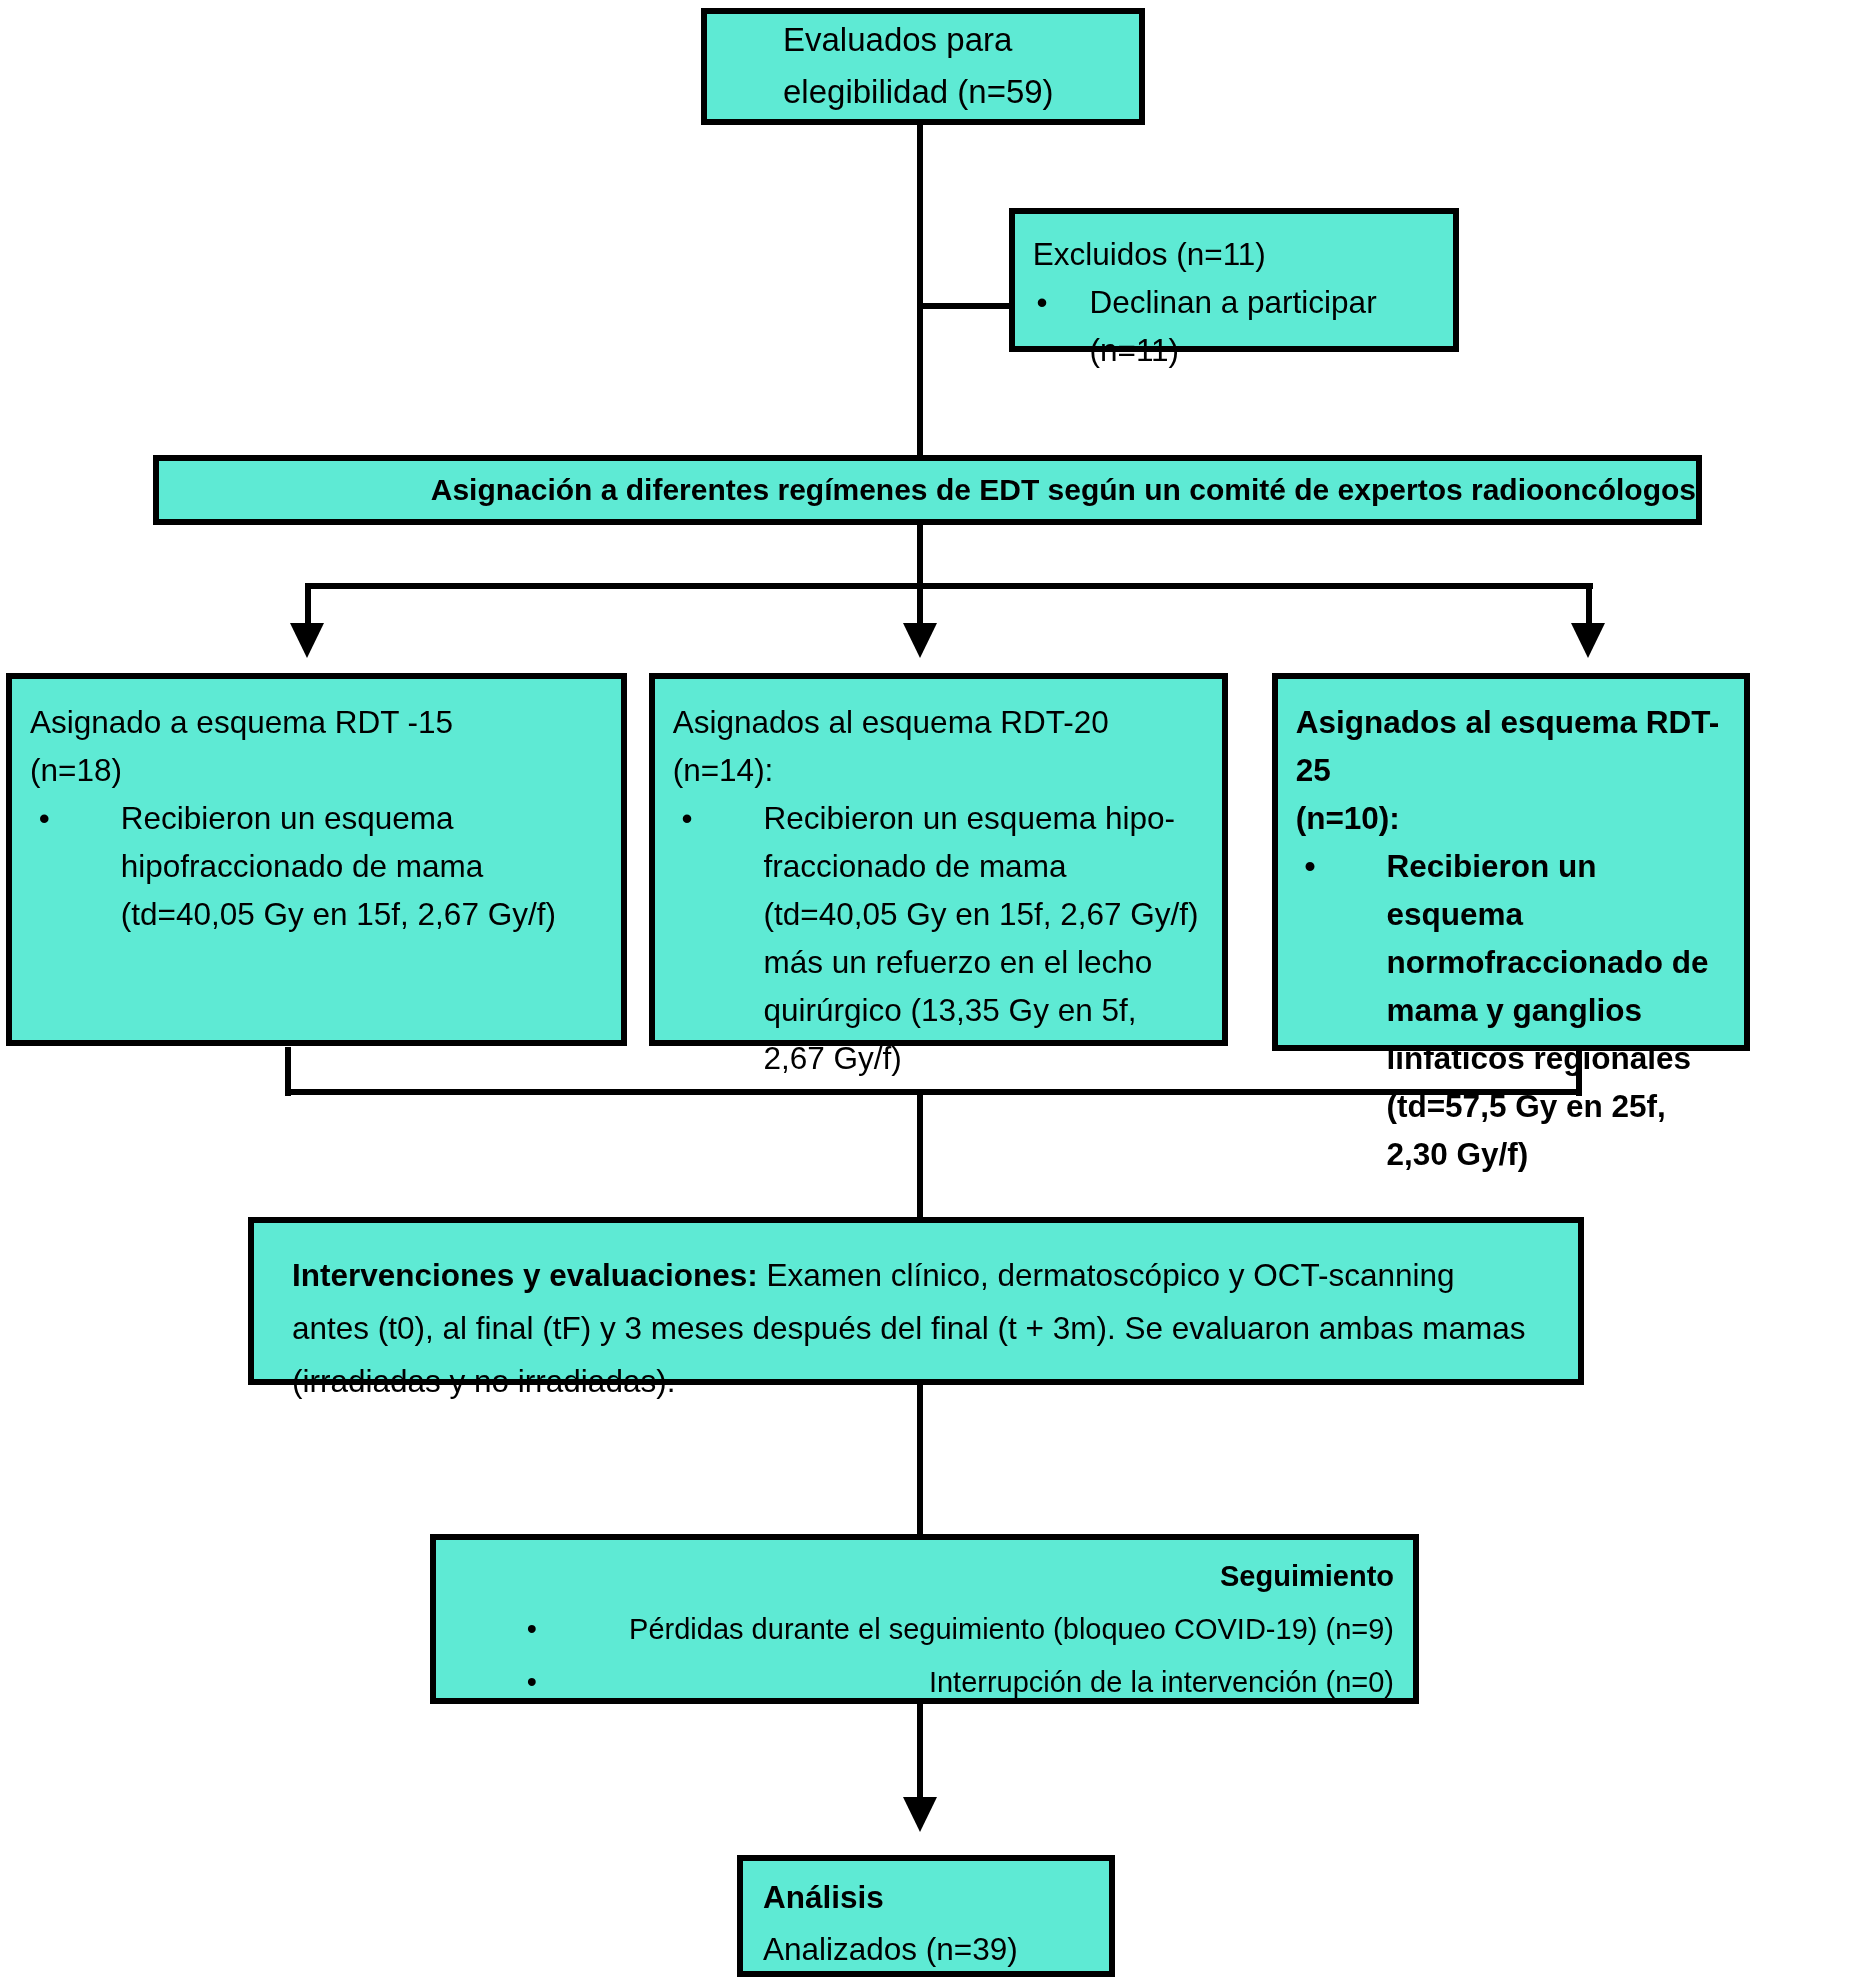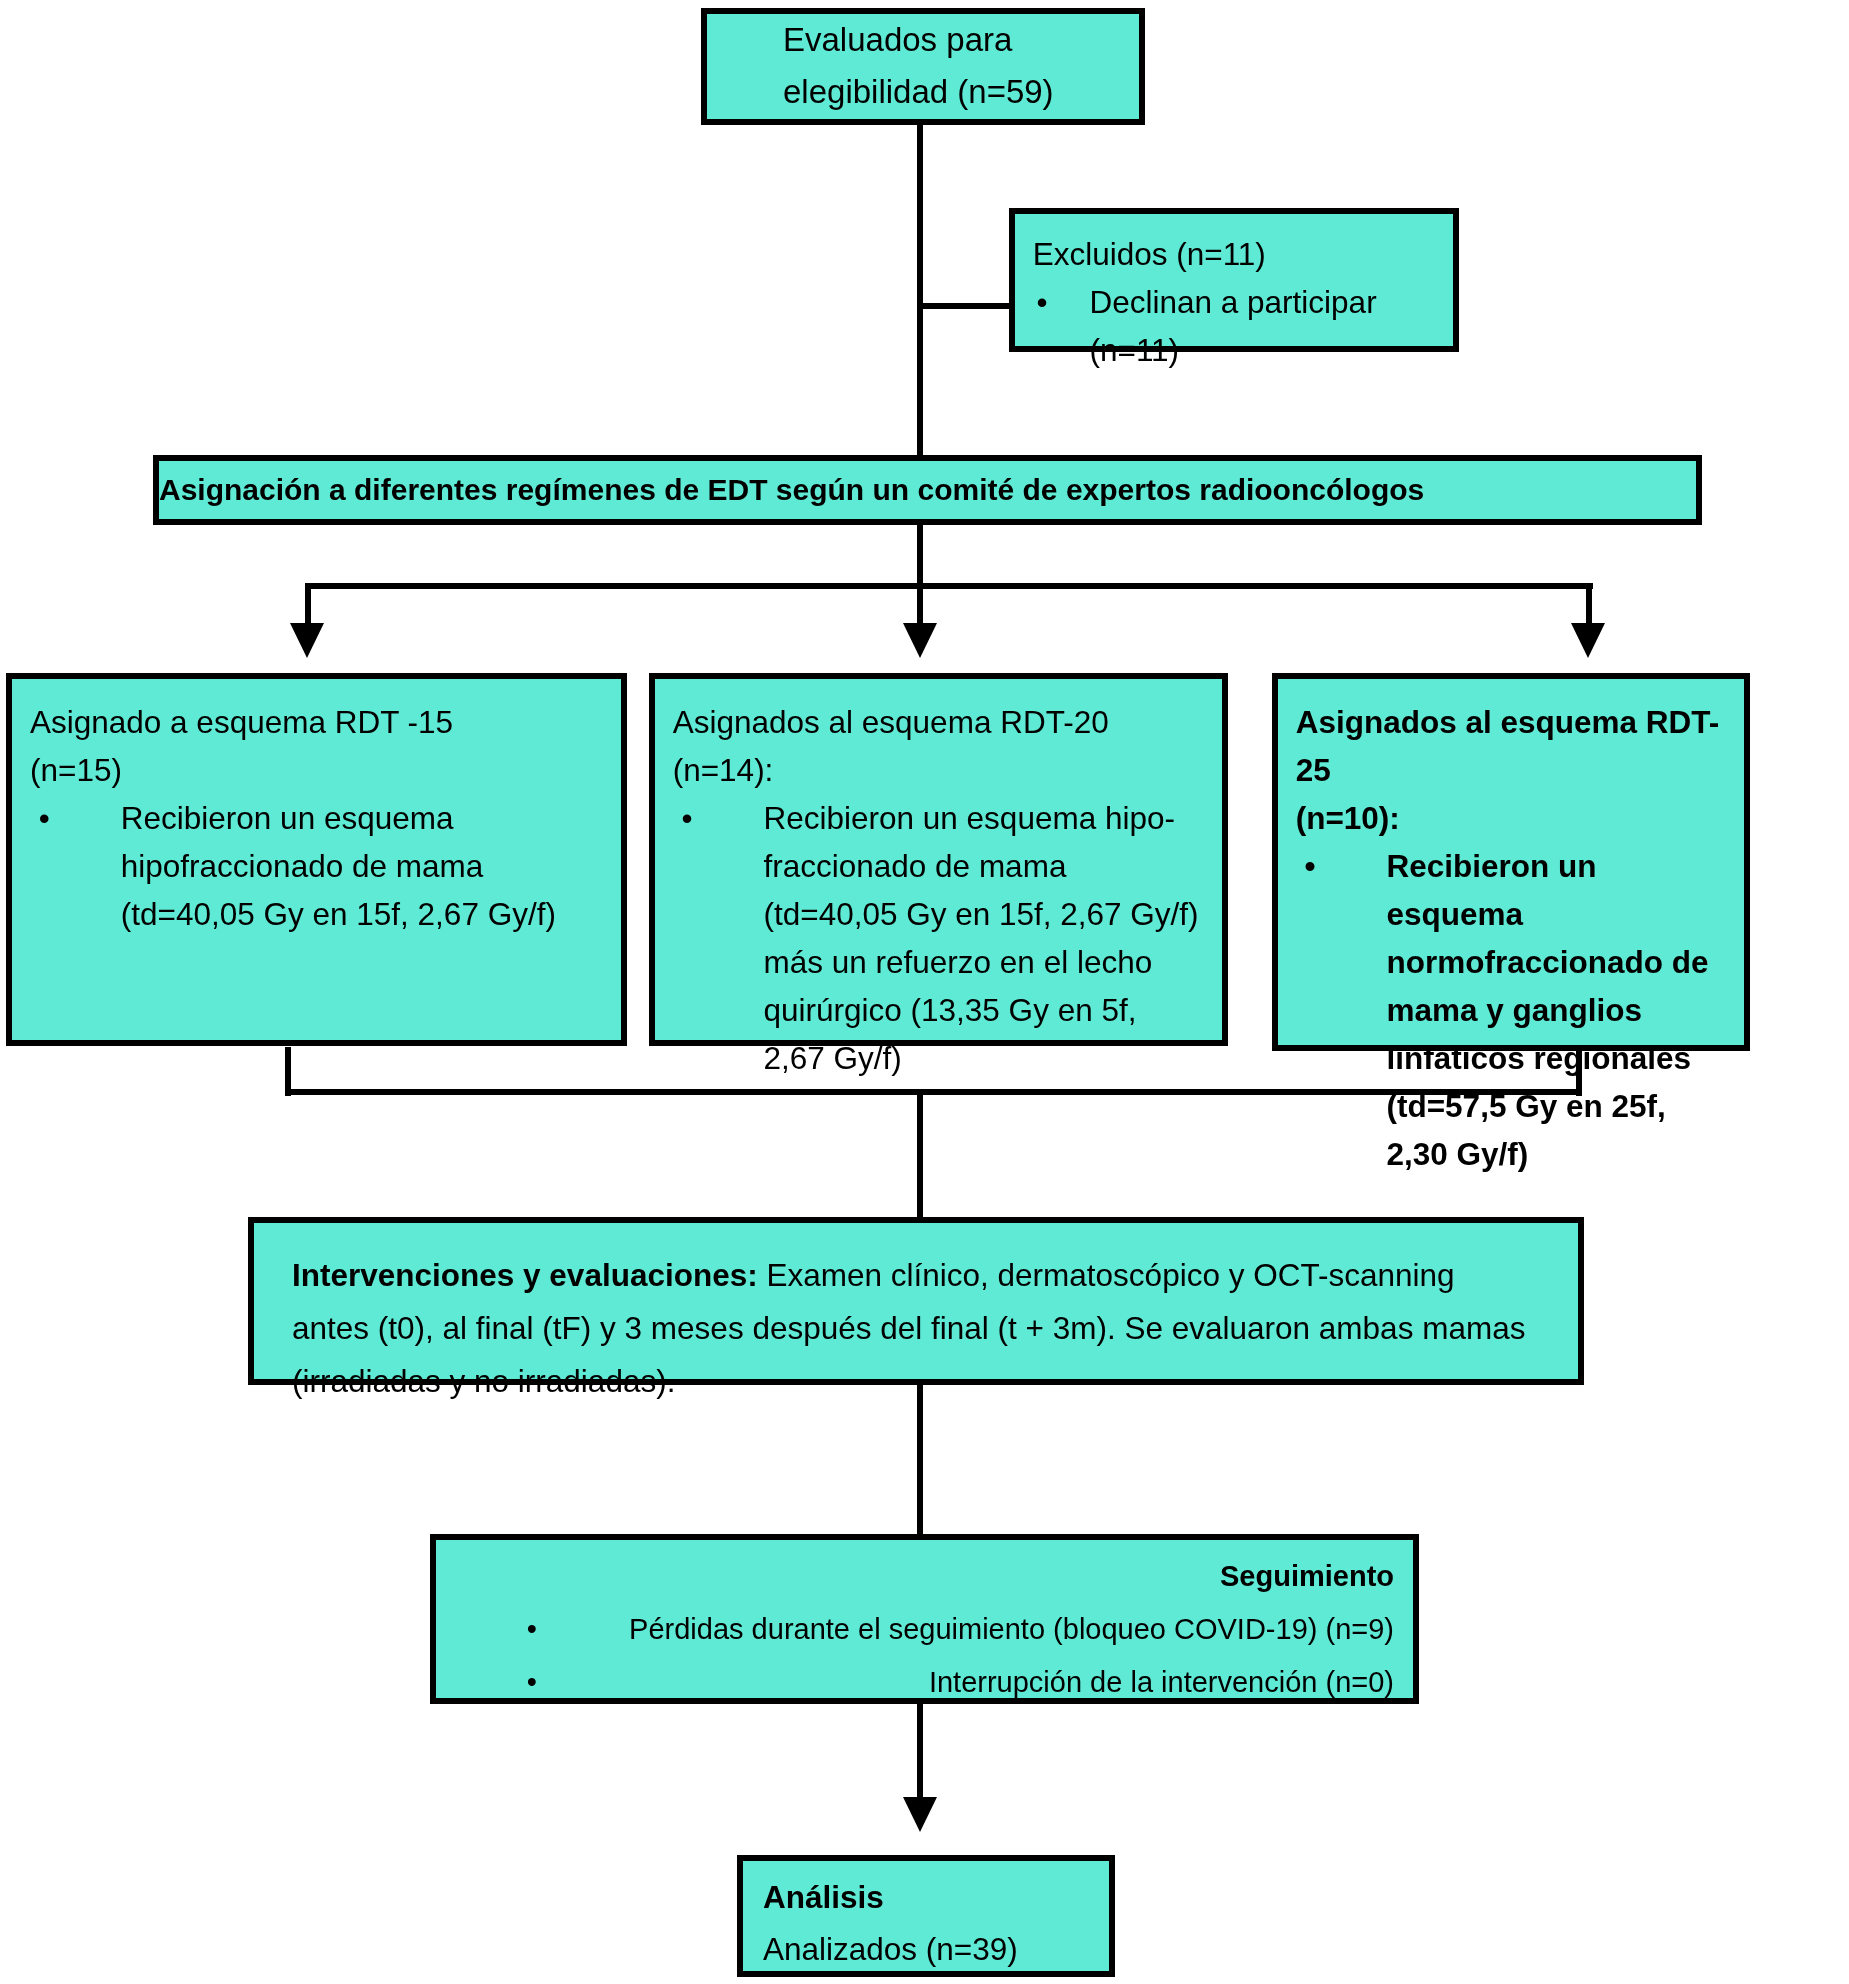--- a/index.html
+++ b/index.html
@@ -35,21 +35,21 @@
 
   .eligibility {
     font-size: 33px; line-height: 52px;
     padding: 0 19px 0 76px;
     display: flex; flex-direction: column; justify-content: center;
   }
   .excluded { font-size: 31.5px; line-height: 48px; padding: 16.4px 17.7px 0 17.7px; }
   .excluded .glyph { flex-basis: 53px; padding-left: 3.8px; }
   .banner {
     font-size: 30px; font-weight: bold;
-    display: flex; align-items: center; justify-content: flex-start;
+    display: flex; align-items: center; justify-content: flex-end;
     text-align: center;
   }
   .group { font-size: 31.5px; line-height: 48px; padding: 19px 17.7px 0 17.7px; }
   .group .glyph { flex-basis: 82px; padding-left: 8.8px; }
   .interv { font-size: 31.5px; line-height: 53px; padding: 10px 22px 0 22px; }
   .follow { font-size: 29px; line-height: 53px; padding: 10px 19px 0 20px; text-align: right; }
   .follow .glyph { flex-basis: 71px; padding-left: 10px; }
   .analysis { font-size: 31.5px; line-height: 52px; padding: 10px 12.6px 0 20px; }
 </style>
 </head>
@@ -90,21 +90,21 @@
       <div class="btext">Declinan a participar (n=11)</div>
     </div>
   </div>
 
   <div class="box banner" style="left:153px; top:455px; width:1549px; height:70px;">
     <div>Asignación a diferentes regímenes de EDT según un comité de expertos radiooncólogos</div>
   </div>
 
   <div class="box group" style="left:6.3px; top:673px; width:621px; height:373px;">
     <div>Asignado a esquema RDT -15</div>
-    <div>(n=15)</div>
+    <div>(n=18)</div>
     <div class="bullet-row">
       <span class="glyph">•</span>
       <div class="btext">Recibieron un esquema hipofraccionado de mama (td=40,05 Gy en 15f, 2,67 Gy/f)</div>
     </div>
   </div>
 
   <div class="box group" style="left:649px; top:673px; width:579px; height:373px;">
     <div>Asignados al esquema RDT-20</div>
     <div>(n=14):</div>
     <div class="bullet-row">

